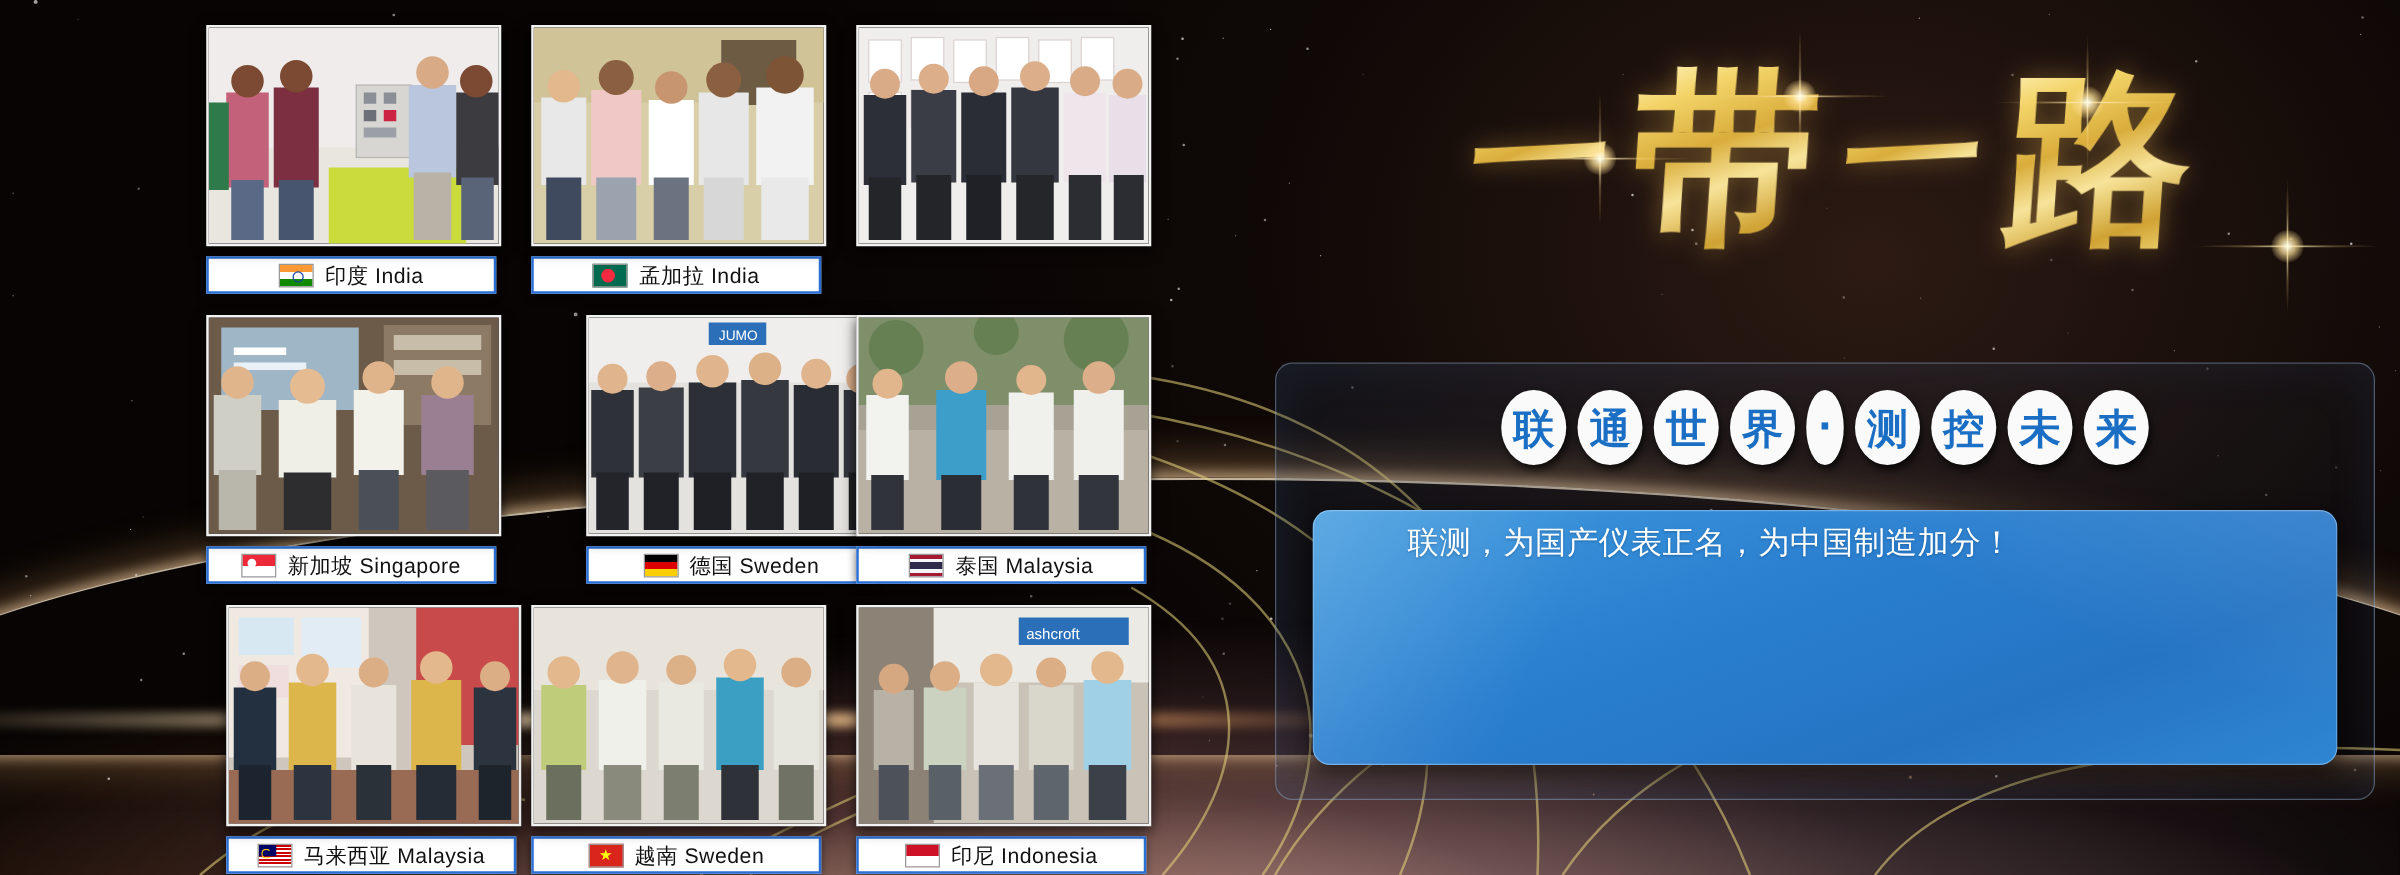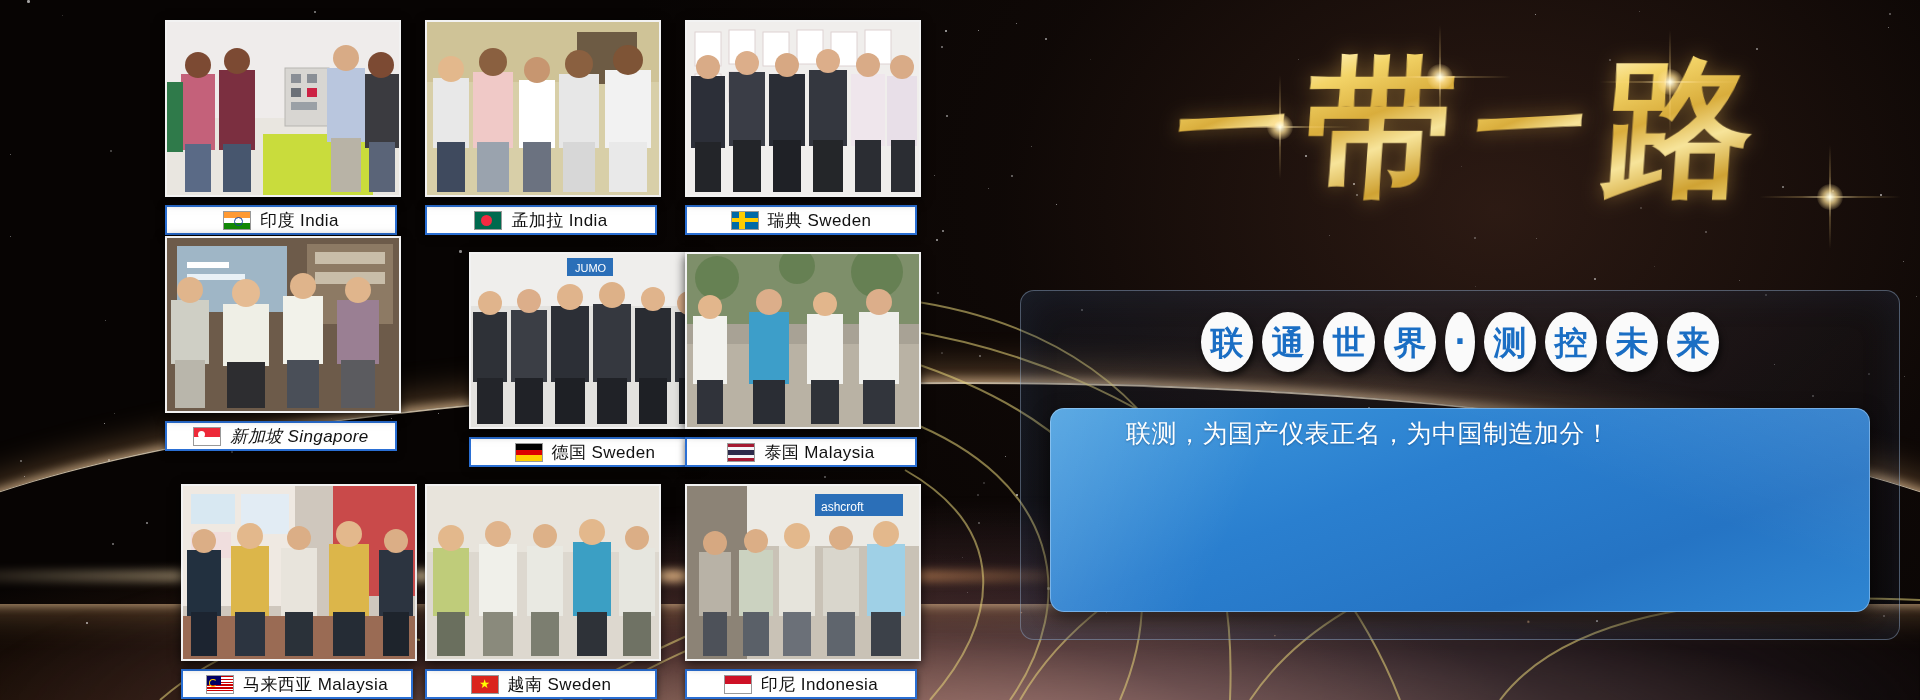--- a/index.html
+++ b/index.html
@@ -476,27 +476,23 @@
             <rect x="126" y="118" width="30" height="52" fill="#242629"></rect>
             <rect x="164" y="52" width="34" height="72" fill="#efe6ec"></rect>
               <circle cx="181" cy="43" r="12" fill="#d9ab87"></circle>
             <rect x="168" y="118" width="26" height="52" fill="#2b2d33"></rect>
             <rect x="200" y="54" width="30" height="70" fill="#e8dfe8"></rect>
               <circle cx="215" cy="45" r="12" fill="#d9ab87"></circle>
             <rect x="204" y="118" width="24" height="52" fill="#2b2d33"></rect>
           </g>
         </svg>
       </div>
-      <div class="caption">
-        <span class="flag f-sweden"></span>
-        <span class="cap-text">瑞典 Sweden</span>
-      </div>
-    </div>
-
-    <div class="cell" style="left:0px;top:216px;font-style:italic;">
+    </div>
+
+    <div class="cell" style="left:0px;top:232px;">
       <div class="photo">
         <svg class="ph-inner" viewBox="0 0 232 173" preserveAspectRatio="none">
           <rect width="232" height="173" fill="#6d5b4a"></rect>
           <rect x="10" y="8" width="110" height="66" fill="#9fb6c6"></rect>
           <rect x="20" y="24" width="42" height="6" fill="#fff"></rect>
             <rect x="20" y="36" width="58" height="6" fill="#e9f1f6"></rect>
           <rect x="140" y="6" width="86" height="80" fill="#8d7a64"></rect>
           <rect x="148" y="14" width="70" height="12" fill="#c8bda9"></rect>
             <rect x="148" y="34" width="70" height="12" fill="#c8bda9"></rect>
           <g>

